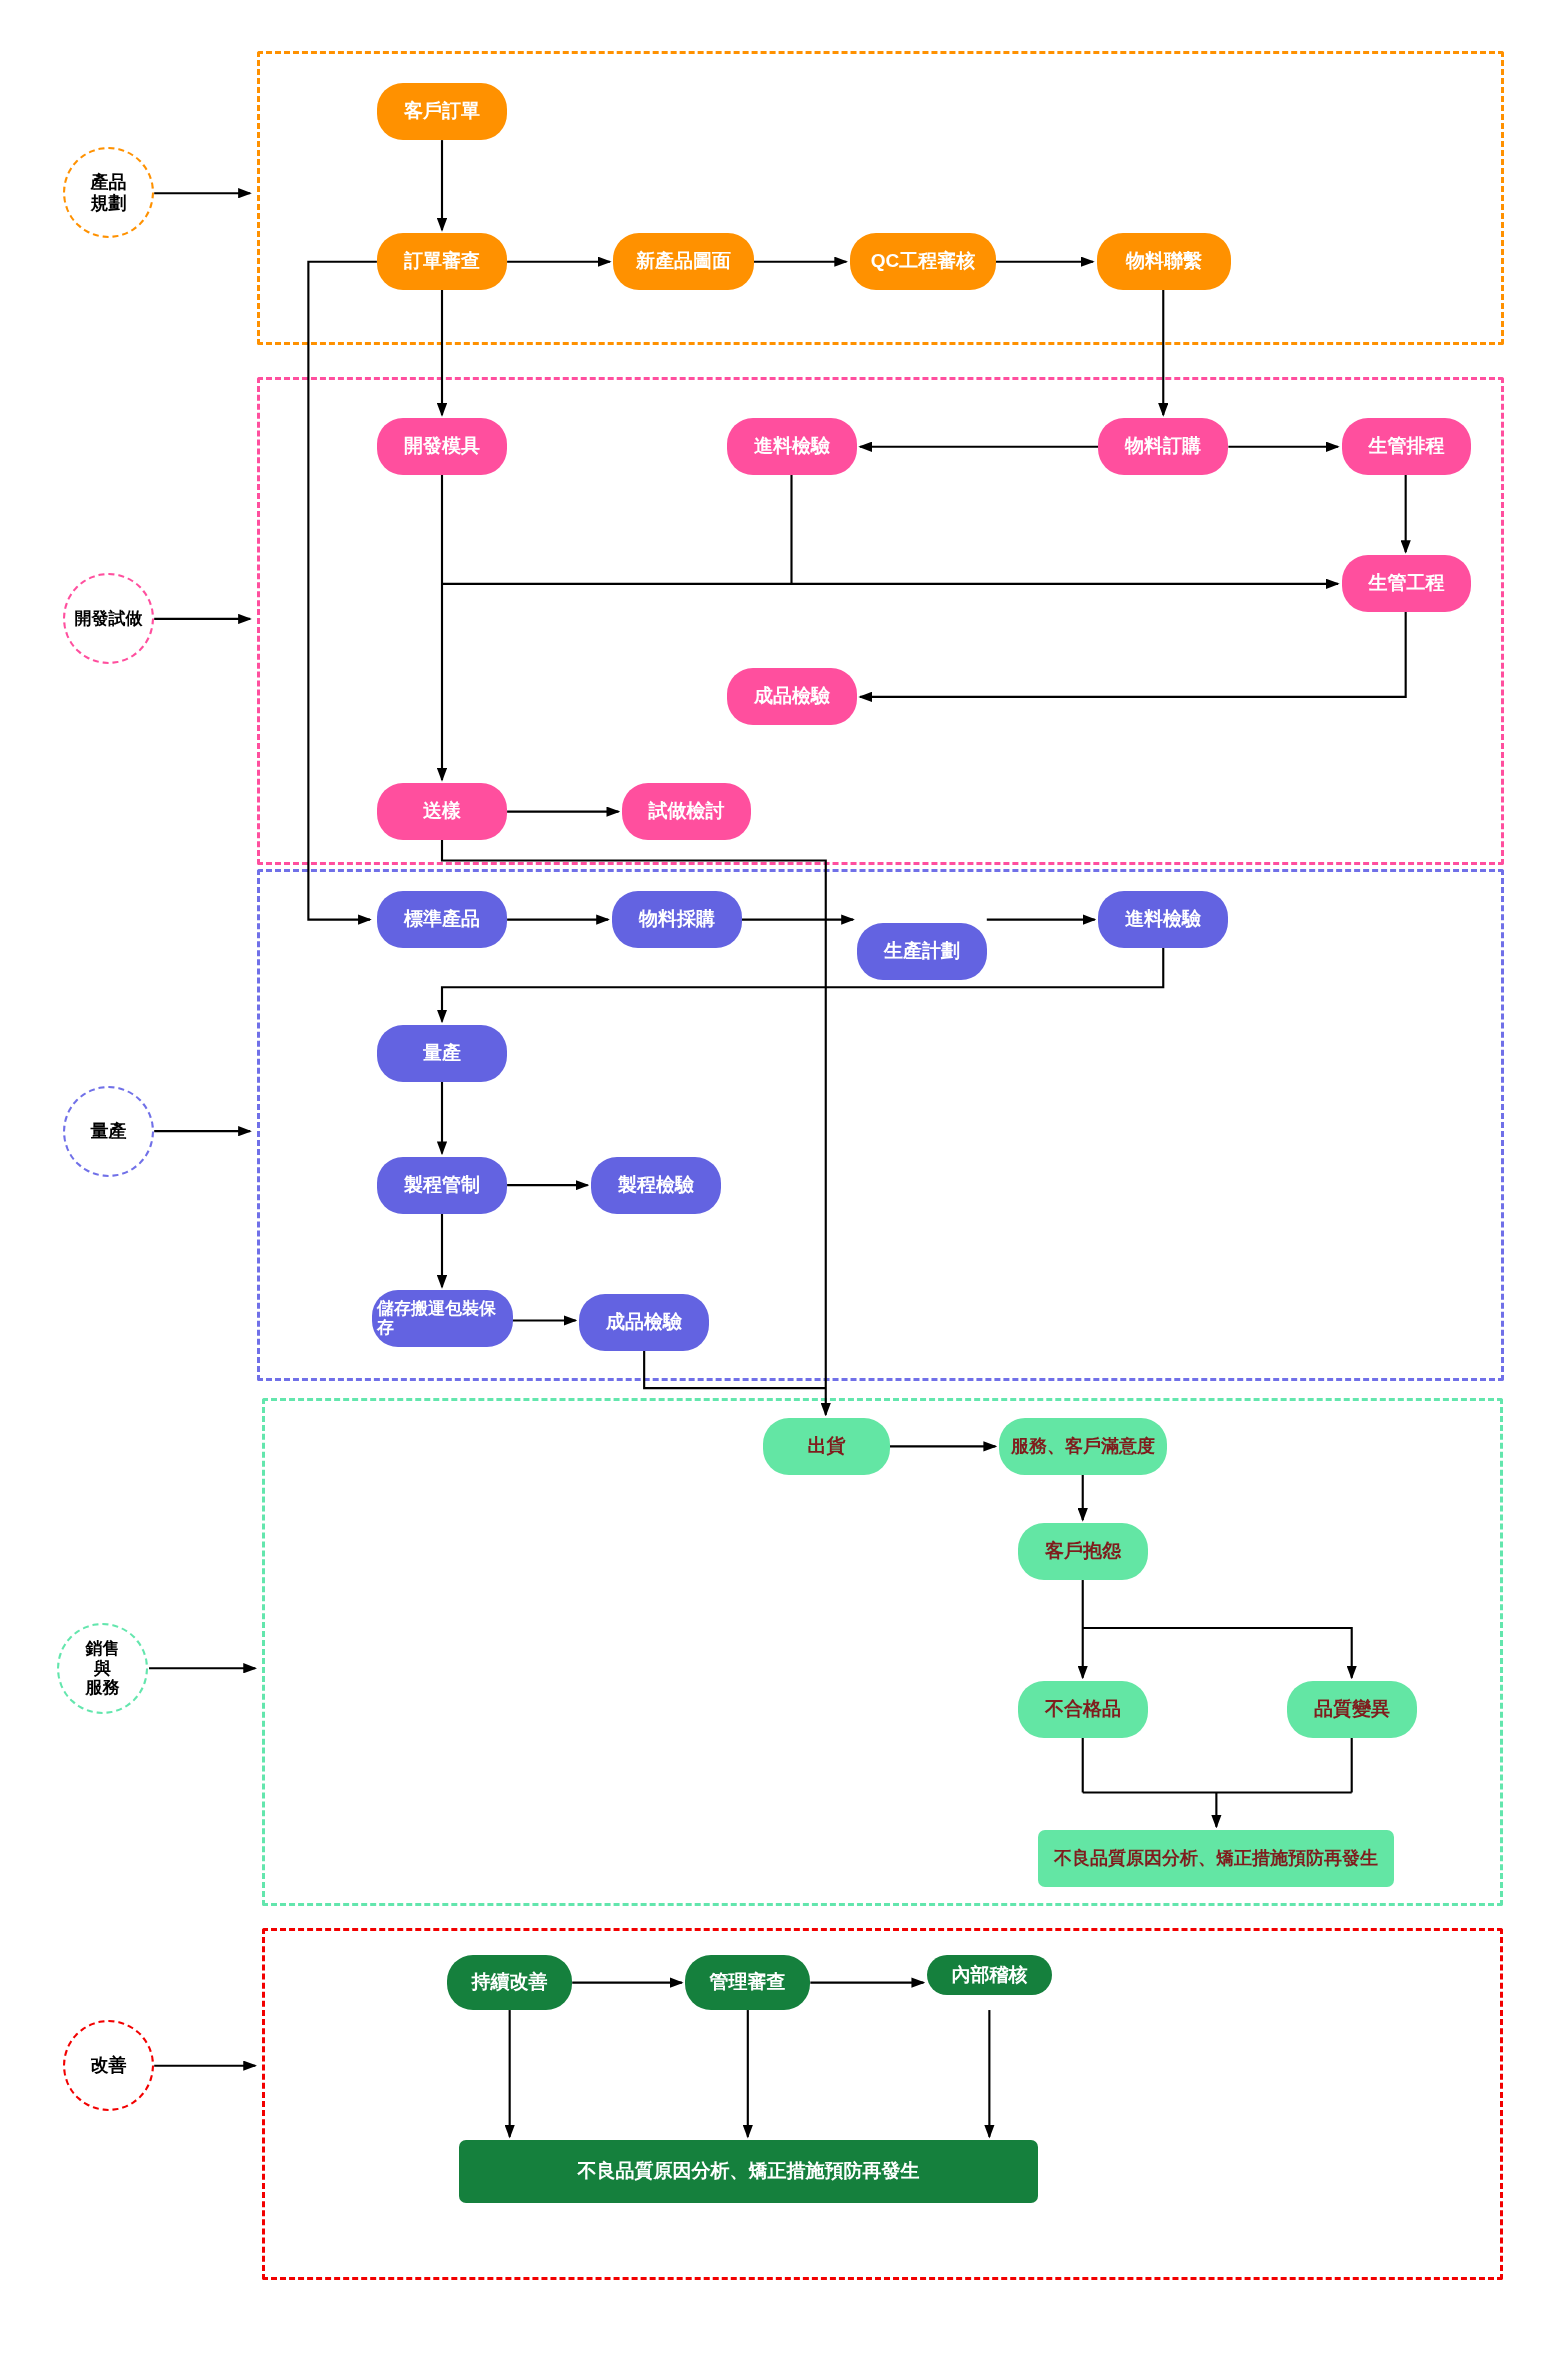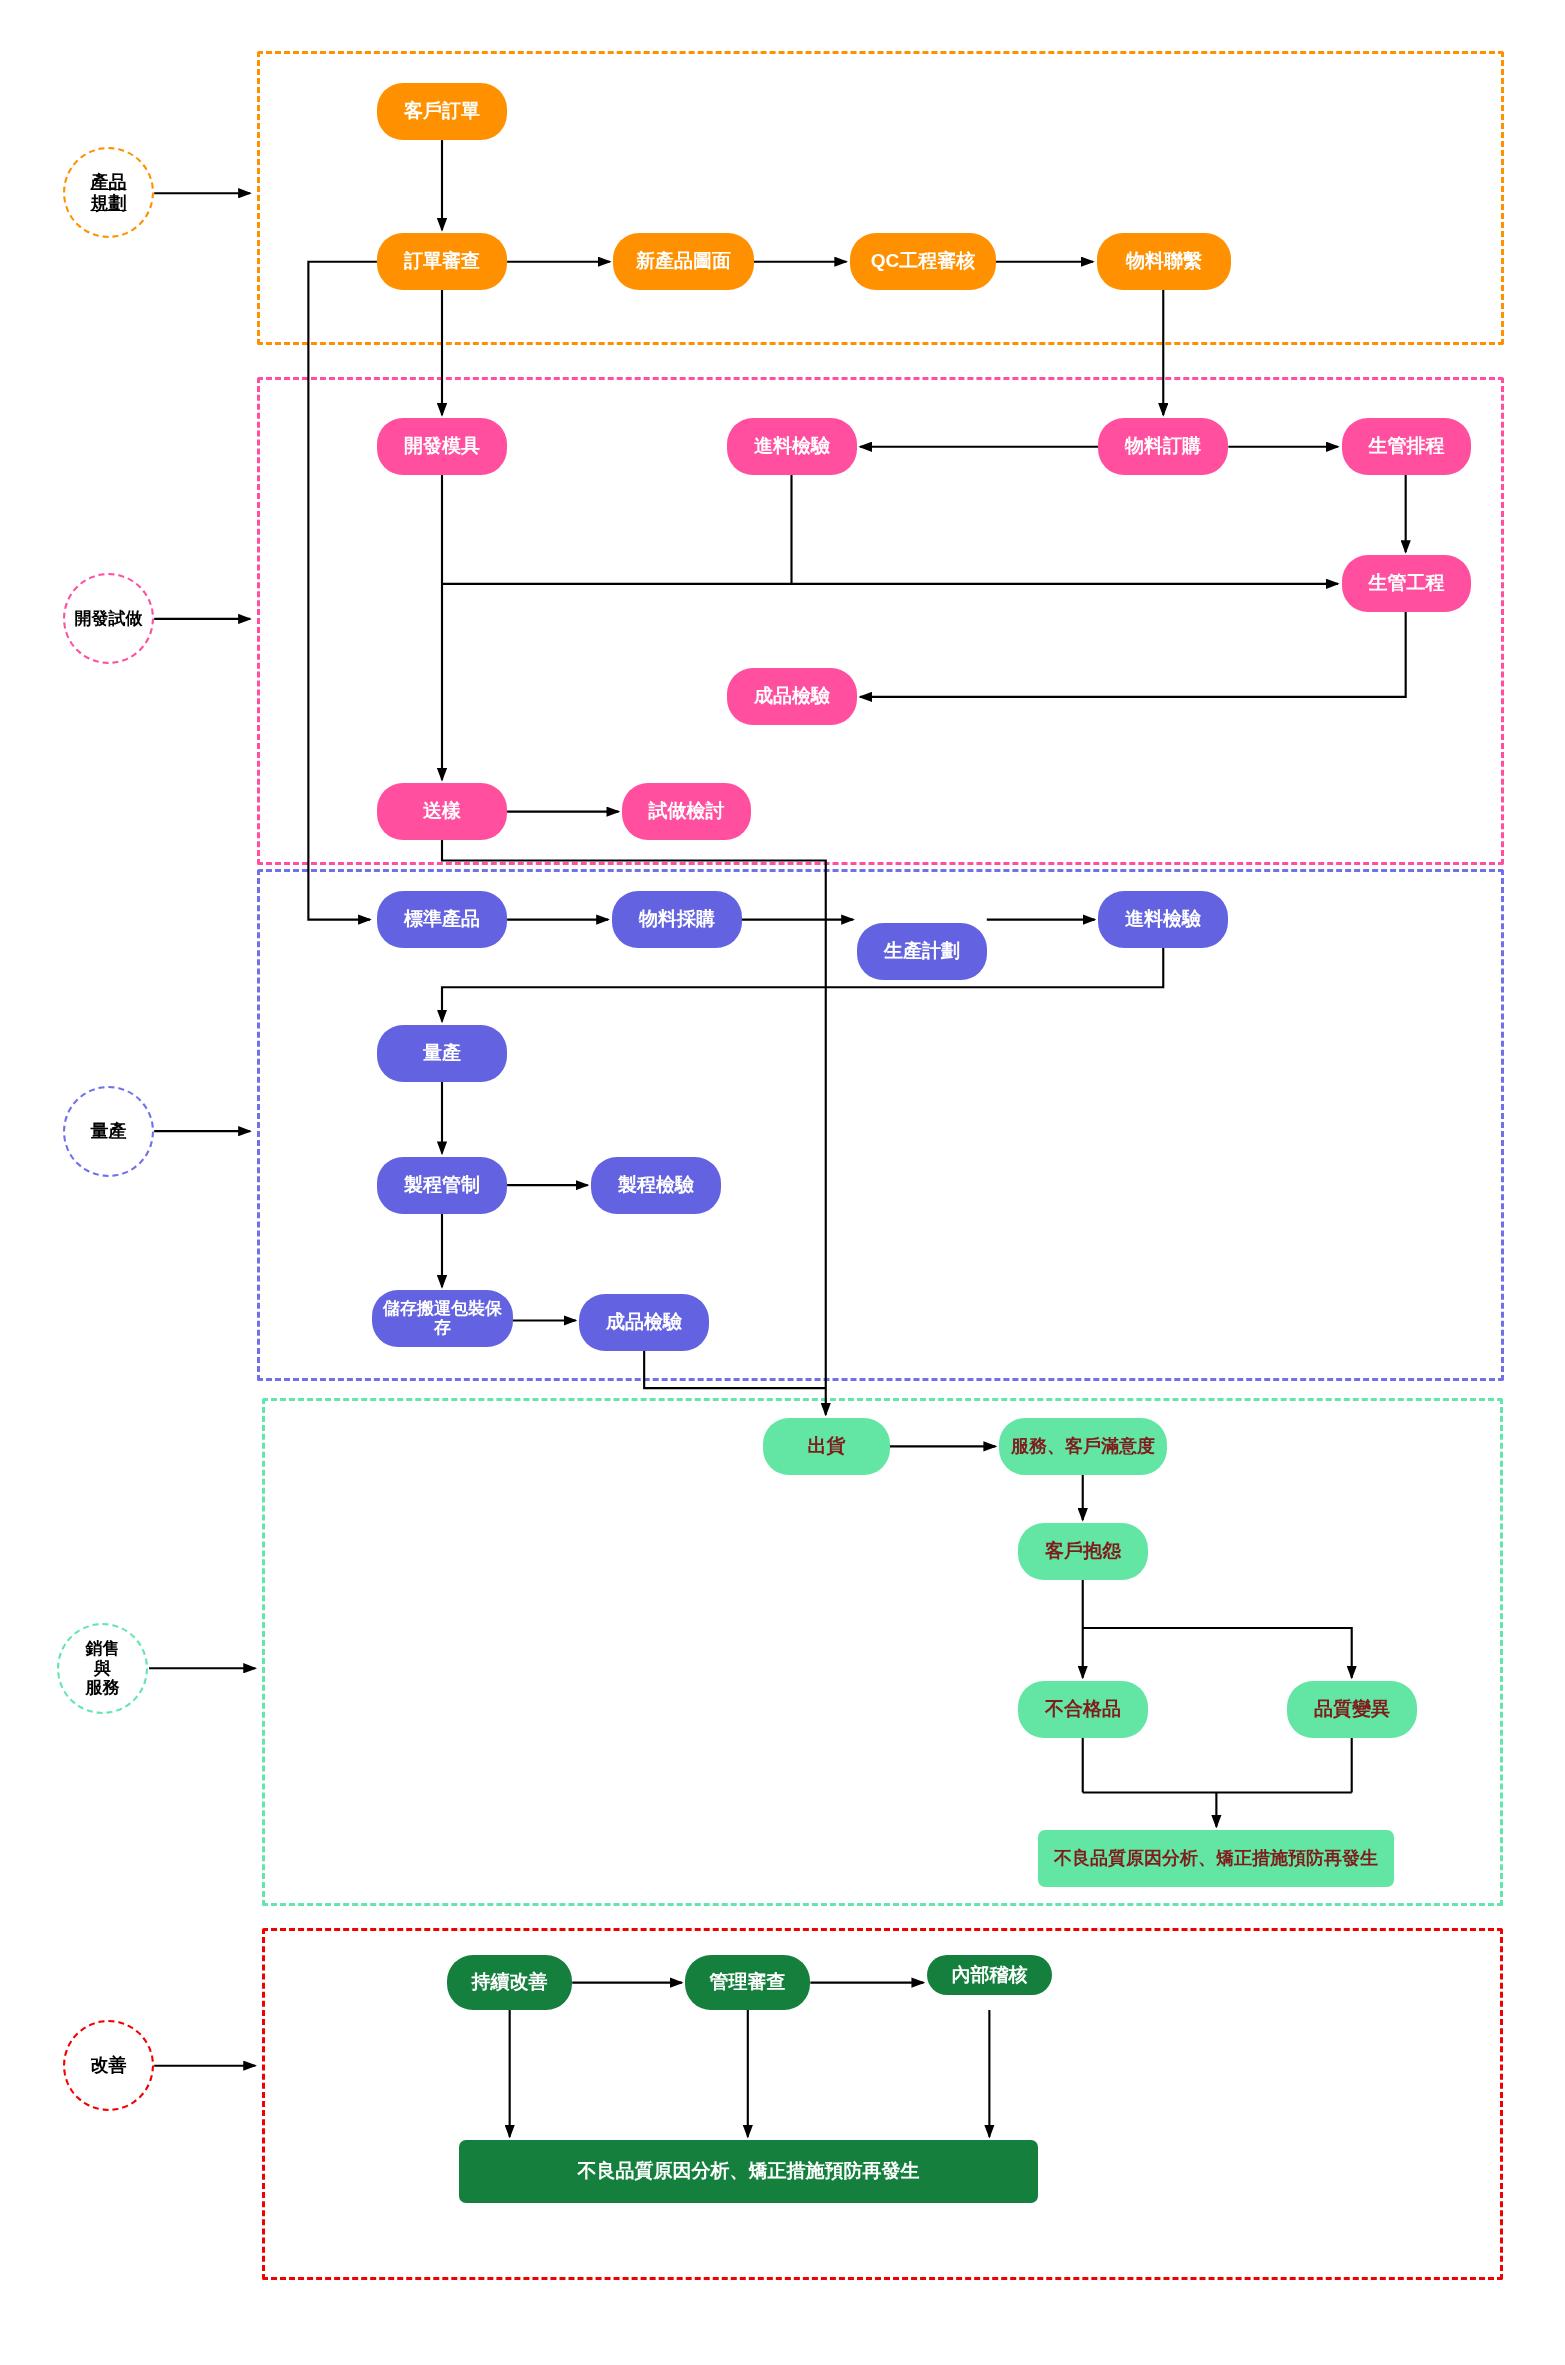--- a/index.html
+++ b/index.html
@@ -17,21 +17,21 @@
     border:2.6px dashed #000;display:flex;align-items:center;justify-content:center;
     font-weight:bold;font-size:18px;line-height:1.15;text-align:center;
     white-space:pre-line;background:#ffffff;color:#000;box-sizing:border-box;}
   .pc-orange{border-color:#ff9100;}
   .pc-pink{border-color:#ff4f9e;}
   .pc-purple{border-color:#7070e8;}
   .pc-green{border-color:#63e6ad;}
   .pc-red{border-color:#f20000;}
 
   .node{position:absolute;display:flex;align-items:center;justify-content:center;
-    color:#fff;font-weight:bold;font-size:19px;line-height:1.1;text-align:center;
+    color:#fff;font-weight:bold;font-size:19px;line-height:1.1;text-align:left;
     border-radius:26px;box-sizing:border-box;padding:1.7px 5.1px;}
   .orange{background:#ff9100;}
   .pink{background:#ff4f9e;}
   .purple{background:#6363e1;}
   .green{background:#63e6a4;color:#7f1d1d;}
   .red{background:#15803d;}
   .rect{border-radius:7px;}
   .sm{font-size:17px;}
   .md{font-size:18px;}
 
@@ -42,21 +42,21 @@
 <body>
 
 <div id="canvas">
 
   <div class="section sec-orange" style="left:257px;top:51px;width:1241px;height:288px;"></div>
   <div class="section sec-pink" style="left:257px;top:377px;width:1241px;height:482px;"></div>
   <div class="section sec-purple" style="left:257px;top:869px;width:1241px;height:506px;"></div>
   <div class="section sec-green" style="left:262px;top:1398px;width:1235px;height:502px;"></div>
   <div class="section sec-red" style="left:262px;top:1928px;width:1235px;height:346px;"></div>
 
-  <div class="phase-circle pc-orange" style="left:63px;top:147px;text-decoration:underline;">產品
+  <div class="phase-circle pc-orange" style="left:63px;top:147px;">產品
 規劃</div>
   <div class="phase-circle pc-pink sm" style="left:63px;top:573px;">開發試做</div>
   <div class="phase-circle pc-purple" style="left:63px;top:1086px;">量產</div>
   <div class="phase-circle pc-green sm" style="left:57px;top:1623px;">銷售
 與
 服務</div>
   <div class="phase-circle pc-red" style="left:63px;top:2020px;">改善</div>
 
   <svg class="connectors" width="1565" height="2366" viewBox="0 0 1827 2761">
     <defs>

